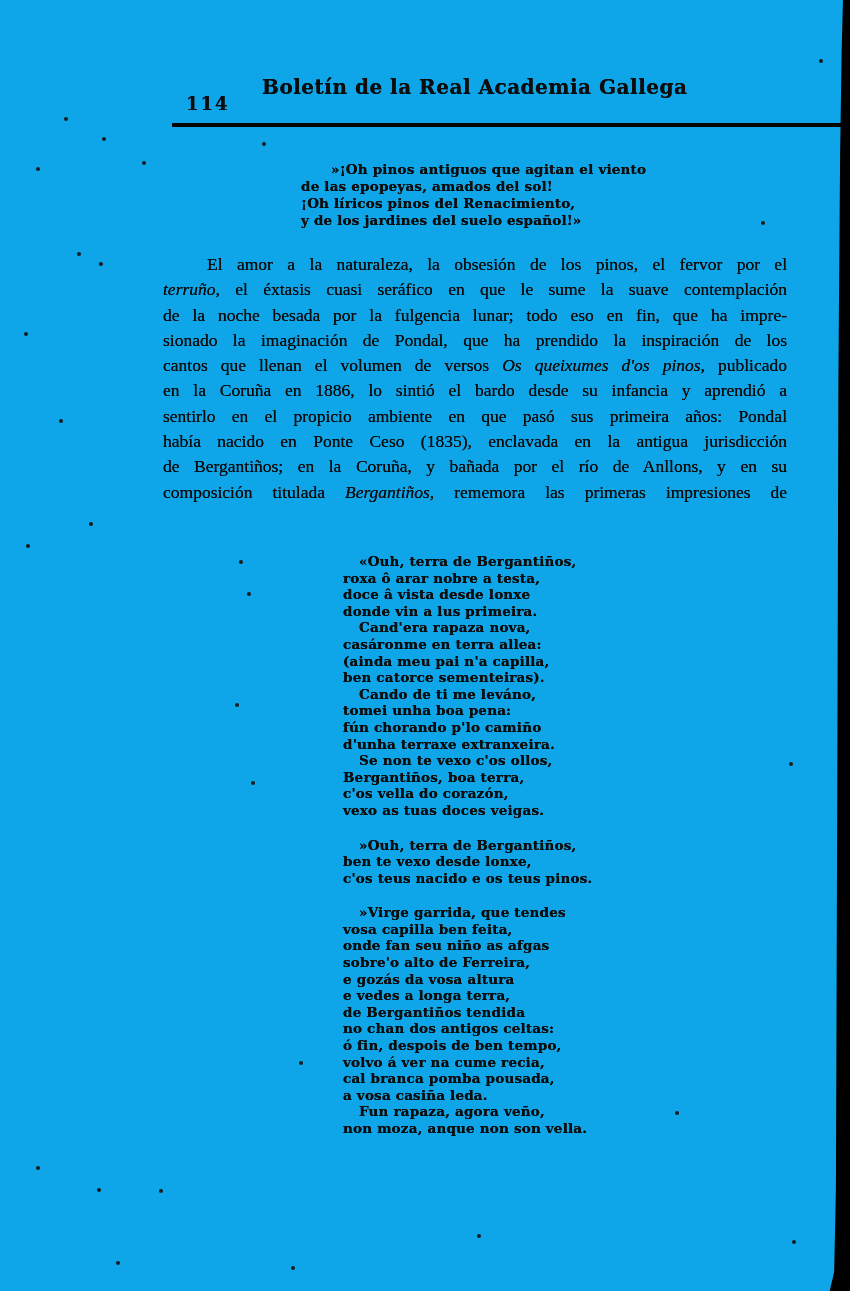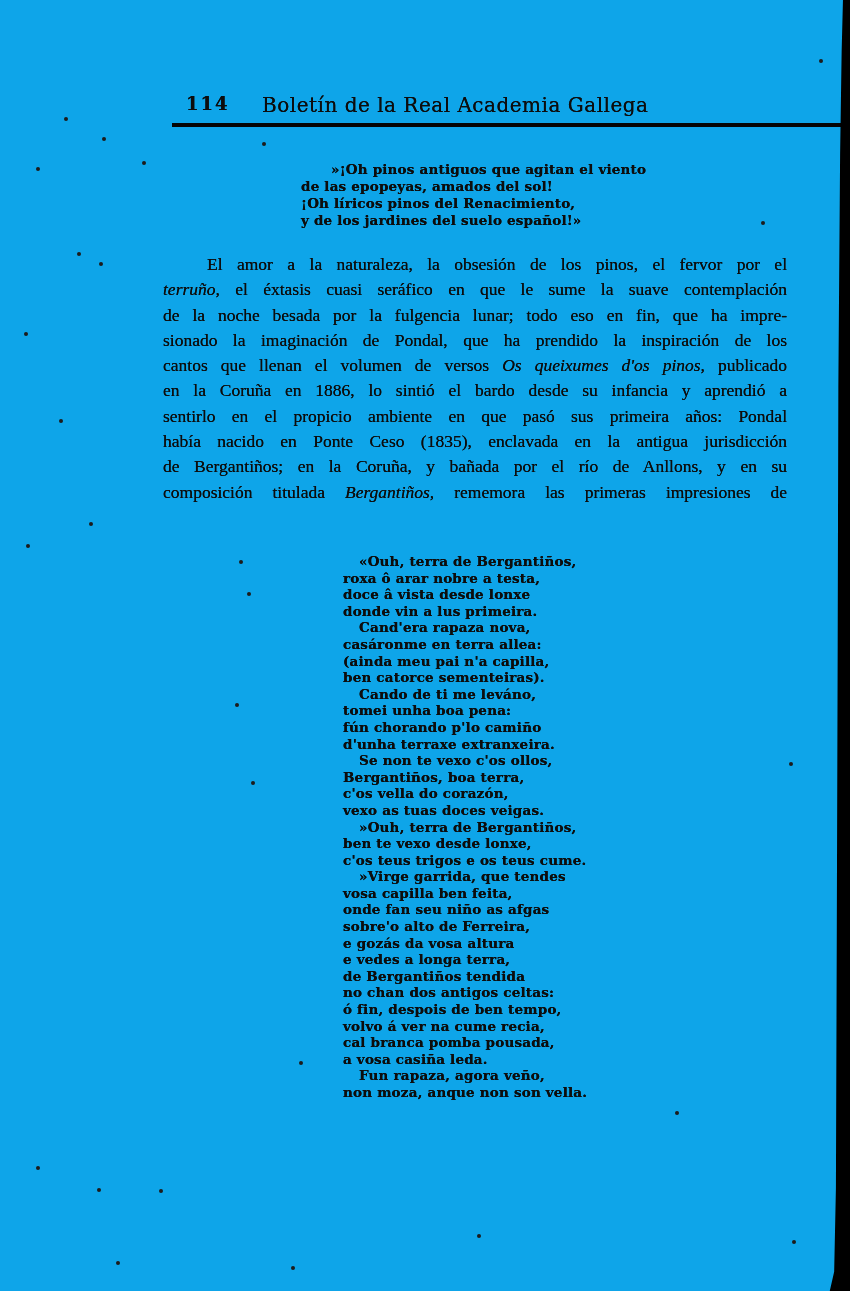--- a/index.html
+++ b/index.html
@@ -12,22 +12,22 @@
     overflow:hidden;
   }
   
   .pagenum {
     position:absolute; left:186px; top:93px;
     font-size:18px; font-weight:bold; letter-spacing:2px;
     font-family:"DejaVu Serif", serif;
     text-shadow:0 0 .5px currentColor;
   }
   .jtitle {
-    position:absolute; left:262px; top:93px;
-    font-size:20px; font-weight:normal; letter-spacing:.5px;
+    position:absolute; left:262px; top:75px;
+    font-size:20px; font-weight:bold; letter-spacing:.5px;
     font-family:"DejaVu Serif", serif;
     text-shadow:0 0 .6px currentColor;
     white-space:nowrap;
   }
   .hrule {
     position:absolute; left:172px; top:123px;
     width:676px; height:4px; background:#050505;
   }
   
   .epigraph {
@@ -49,21 +49,21 @@
   .pline.last { text-align-last:left; }
   .it { font-style:italic; }
   
   .poem2 {
     position:absolute; left:343px; top:553px;
     font-family:"DejaVu Serif", serif;
     font-size:13.5px; font-weight:bold; line-height:16.6px;
     letter-spacing:.2px;
     text-shadow:0 0 .4px currentColor;
   }
-  .poem2 .stanza + .stanza { }
+  .poem2 .stanza + .stanza { margin-top:18px; }
   .poem2 .vline.indent { padding-left:16px; }
   
   .edge {
     position:absolute; top:0; right:0; width:22px; height:1291px;
     background:#000;
     clip-path:polygon(68% 0%,100% 0%,100% 100%,8% 100%,28% 98.5%,36% 92%,40% 72%,44% 50%,47% 30%,55% 12%,62% 4%);
   }
   .speckles {
     position:absolute; left:0; top:0; width:2px; height:2px;
     border-radius:50%; background:transparent; pointer-events:none;
@@ -131,21 +131,21 @@
         <div class="vline">fún chorando p'lo camiño</div>
         <div class="vline">d'unha terraxe extranxeira.</div>
         <div class="vline indent">Se non te vexo c'os ollos,</div>
         <div class="vline">Bergantiños, boa terra,</div>
         <div class="vline">c'os vella do corazón,</div>
         <div class="vline">vexo as tuas doces veigas.</div>
       </div>
       <div class="stanza">
         <div class="vline indent">»Ouh, terra de Bergantiños,</div>
         <div class="vline">ben te vexo desde lonxe,</div>
-        <div class="vline">c'os teus trigos e os teus cume.</div>
+        <div class="vline">c'os teus nacido e os teus pinos.</div>
       </div>
       <div class="stanza">
         <div class="vline indent">»Virge garrida, que tendes</div>
         <div class="vline">vosa capilla ben feita,</div>
         <div class="vline">onde fan seu niño as afgas</div>
         <div class="vline">sobre'o alto de Ferreira,</div>
         <div class="vline">e gozás da vosa altura</div>
         <div class="vline">e vedes a longa terra,</div>
         <div class="vline">de Bergantiños tendida</div>
         <div class="vline">no chan dos antigos celtas:</div>

